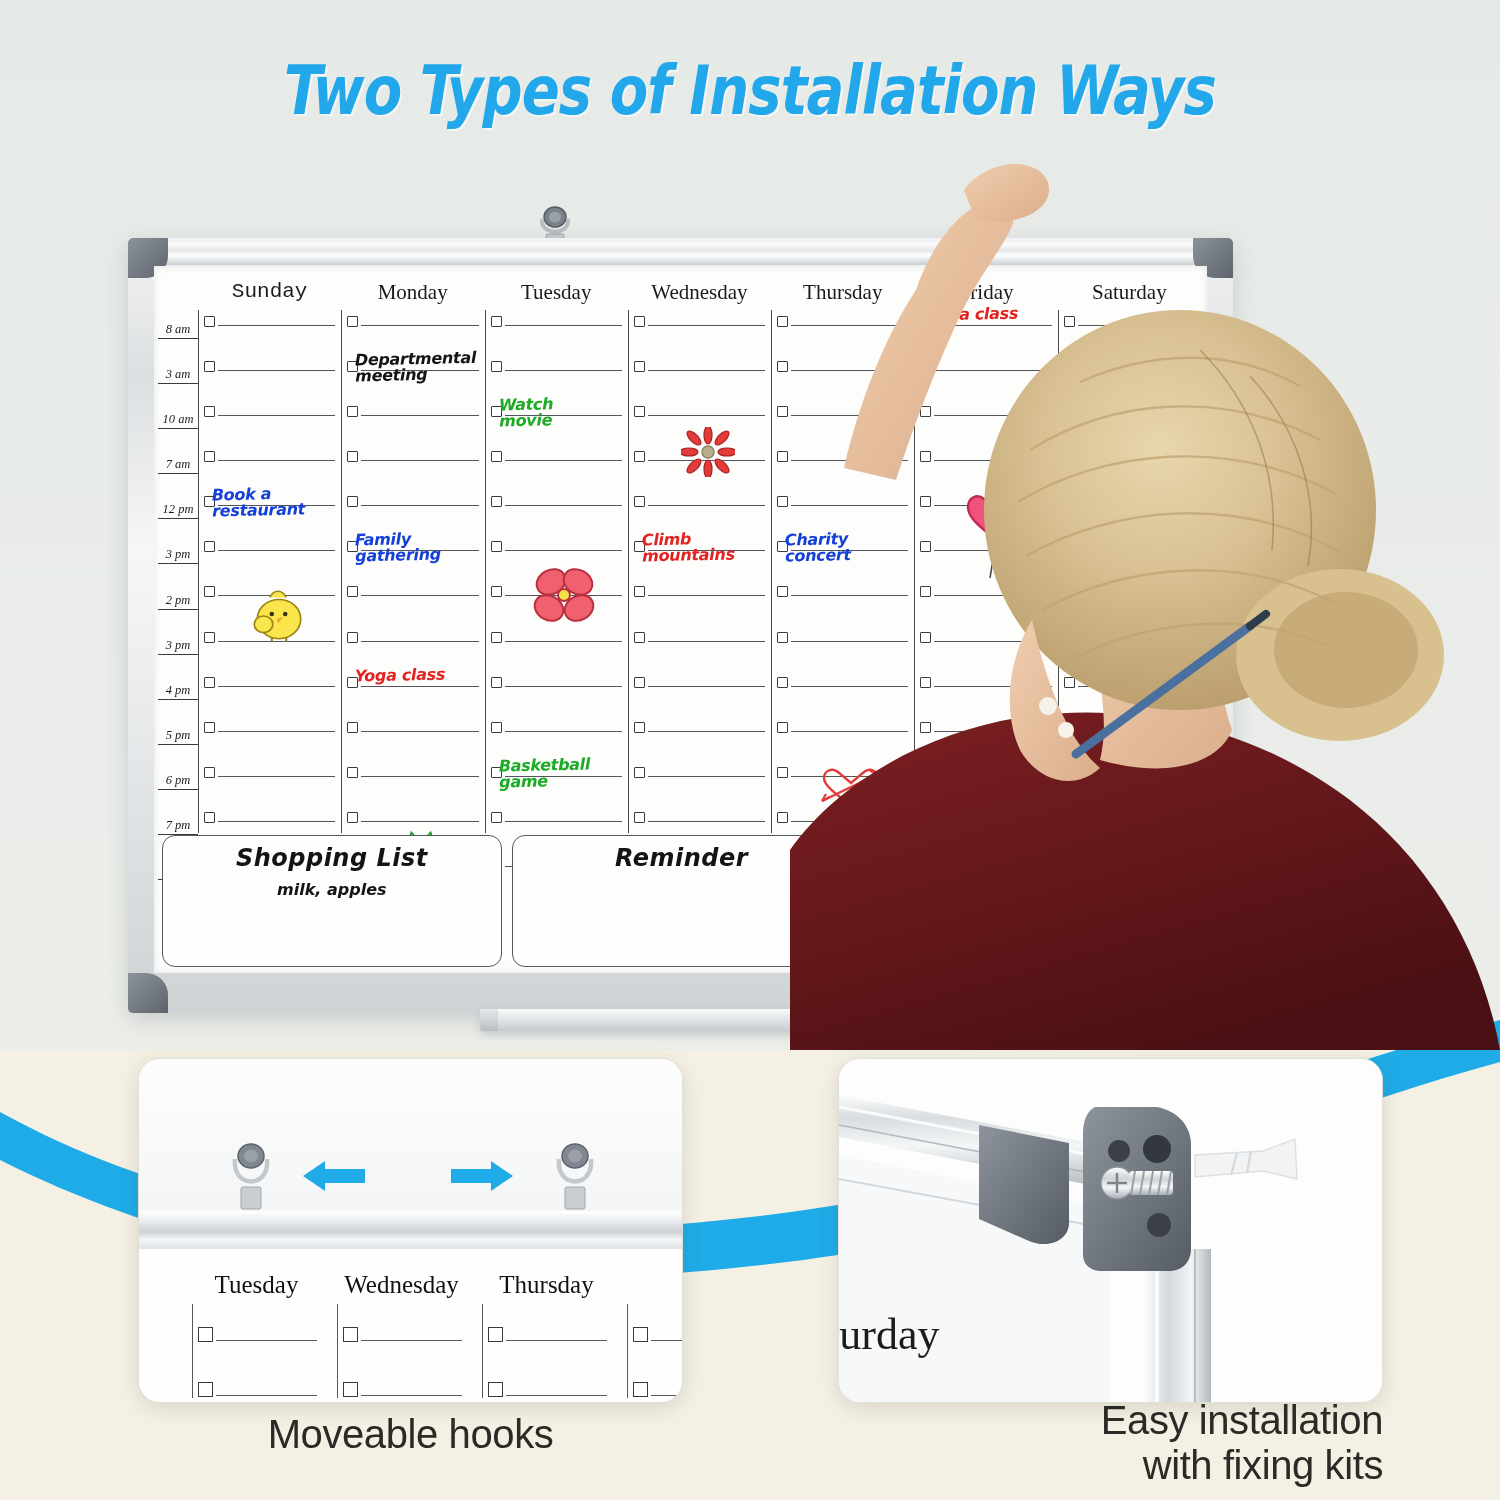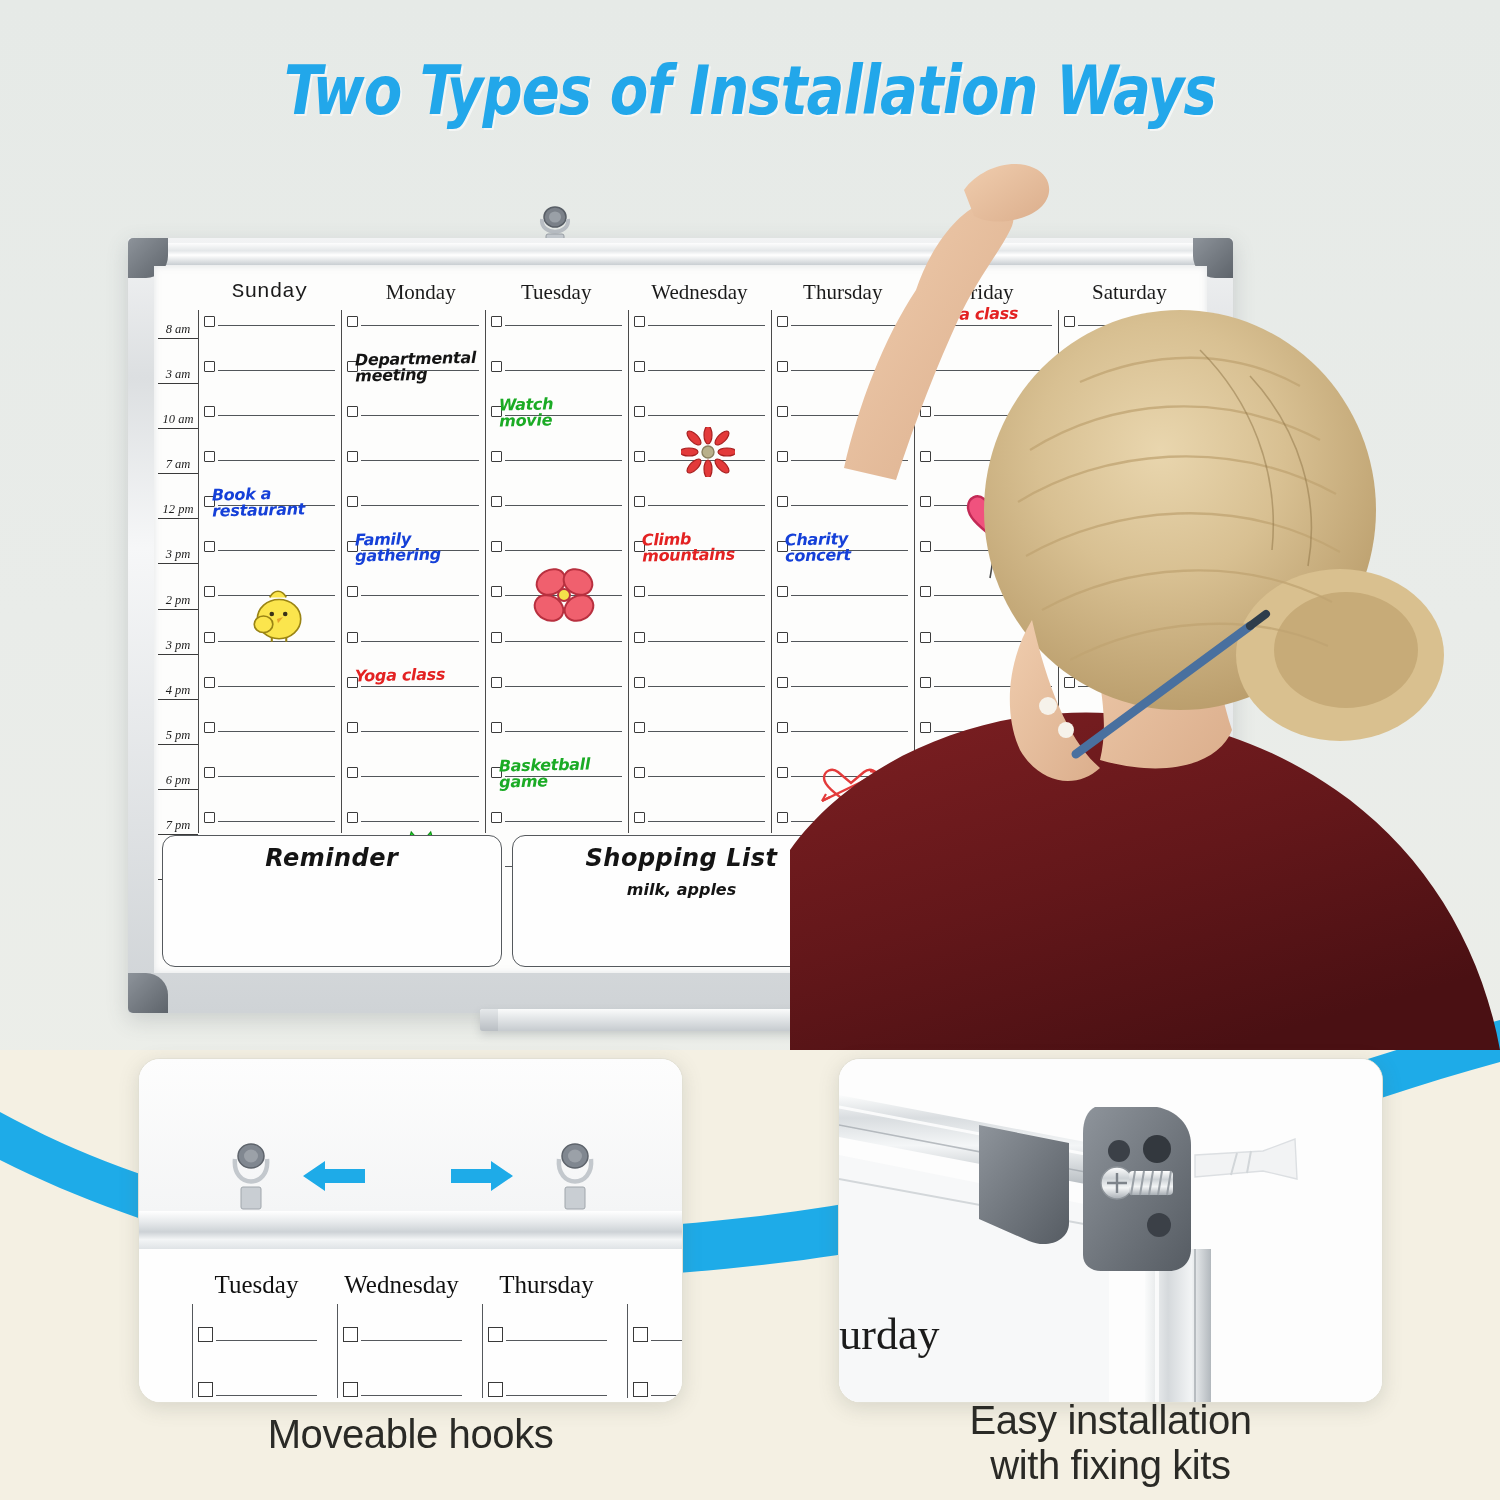--- a/index.html
+++ b/index.html
@@ -161,21 +161,21 @@
   .inset-left{ left:138px; top:1058px; width:545px; height:345px; }
   .inset-right{ left:838px; top:1058px; width:545px; height:345px; }
 
   .caption{
     position:absolute; text-align:center;
     font-family:"Liberation Sans","DejaVu Sans",sans-serif;
     font-size:40px; color:#2a2a26; line-height:1.12; font-weight:400;
     letter-spacing:-.4px;
   }
   .cap-left{ left:138px; top:1412px; width:545px; }
-  .cap-right{ left:838px; top:1398px; width:545px; }
+  .cap-right{ left:838px; top:1398px; width:545px;text-align:right; }
 
   
   .il-top{ position:absolute; left:0; top:0; width:100%; height:152px; background:linear-gradient(180deg,#fdfdfd,#f4f5f6); }
   .il-rail{
     position:absolute; left:0; top:152px; width:100%; height:38px;
     background:linear-gradient(180deg,#ffffff 0%,#e6e9eb 30%,#cdd2d6 55%,#f3f5f6 75%,#dfe3e6 100%);
   }
   .il-bottom{ position:absolute; left:0; top:190px; width:100%; bottom:0; background:#fefefe; }
   .il-dayhdr{
     position:absolute; top:22px;
@@ -210,21 +210,21 @@
   <div class="board-frame"></div>
   <div class="corner tl"></div>
   <div class="corner bl"></div>
   <div class="corner tr"></div>
   <div class="corner br"></div>
 
   <div class="board-inner">
     <div class="cal" id="cal">
       <div class="dayhdr-row" id="dayhdr-row">
           <div class="dayhdr" style="left: 0px; width: 143.286px; font-family: Liberation Mono, monospace;">Sunday</div>
-          <div class="dayhdr" style="left: 151px; width: 143.286px;">Monday</div>
+          <div class="dayhdr" style="left: 143px; width: 143.286px;">Monday</div>
           <div class="dayhdr" style="left: 286.571px; width: 143.286px;">Tuesday</div>
           <div class="dayhdr" style="left: 429.857px; width: 143.286px;">Wednesday</div>
           <div class="dayhdr" style="left: 573.143px; width: 143.286px;">Thursday</div>
           <div class="dayhdr" style="left: 716.429px; width: 143.286px;">Friday</div>
           <div class="dayhdr" style="left: 859.714px; width: 143.286px; font-family: Liberation Serif, serif;">Saturday</div>
         </div>
       <div class="timecol" id="timecol">
           <div class="timelabel" style="top: 8.11385px;">8 am</div>
           <div class="timelabel" style="top: 53.1908px;">3 am</div>
           <div class="timelabel" style="top: 98.2677px;">10 am</div>
@@ -702,26 +702,26 @@
                 <circle cx="44" cy="66" r="1.7"></circle>
                 <circle cx="53" cy="61" r="1.7"></circle>
                 <circle cx="38" cy="74" r="1.7"></circle>
                 <circle cx="49" cy="76" r="1.7"></circle>
               </g>
             </svg></div>
         </div>
 
       <div class="panels" id="panels">
           <div class="panel">
+            <div class="panel-title">Shopping List</div>
+            <div class="panel-body">milk, apples</div>
+          </div>
+          <div class="panel">
             <div class="panel-title">Reminder</div>
             <div class="panel-body"></div>
-          </div>
-          <div class="panel">
-            <div class="panel-title">Shopping List</div>
-            <div class="panel-body">milk, apples</div>
           </div>
           <div class="panel">
             <div class="panel-title">Next Week</div>
             <div class="panel-body red">Book the travel</div>
           </div>
         </div>
     </div>
   </div>
 
   <div class="pentray"></div>

